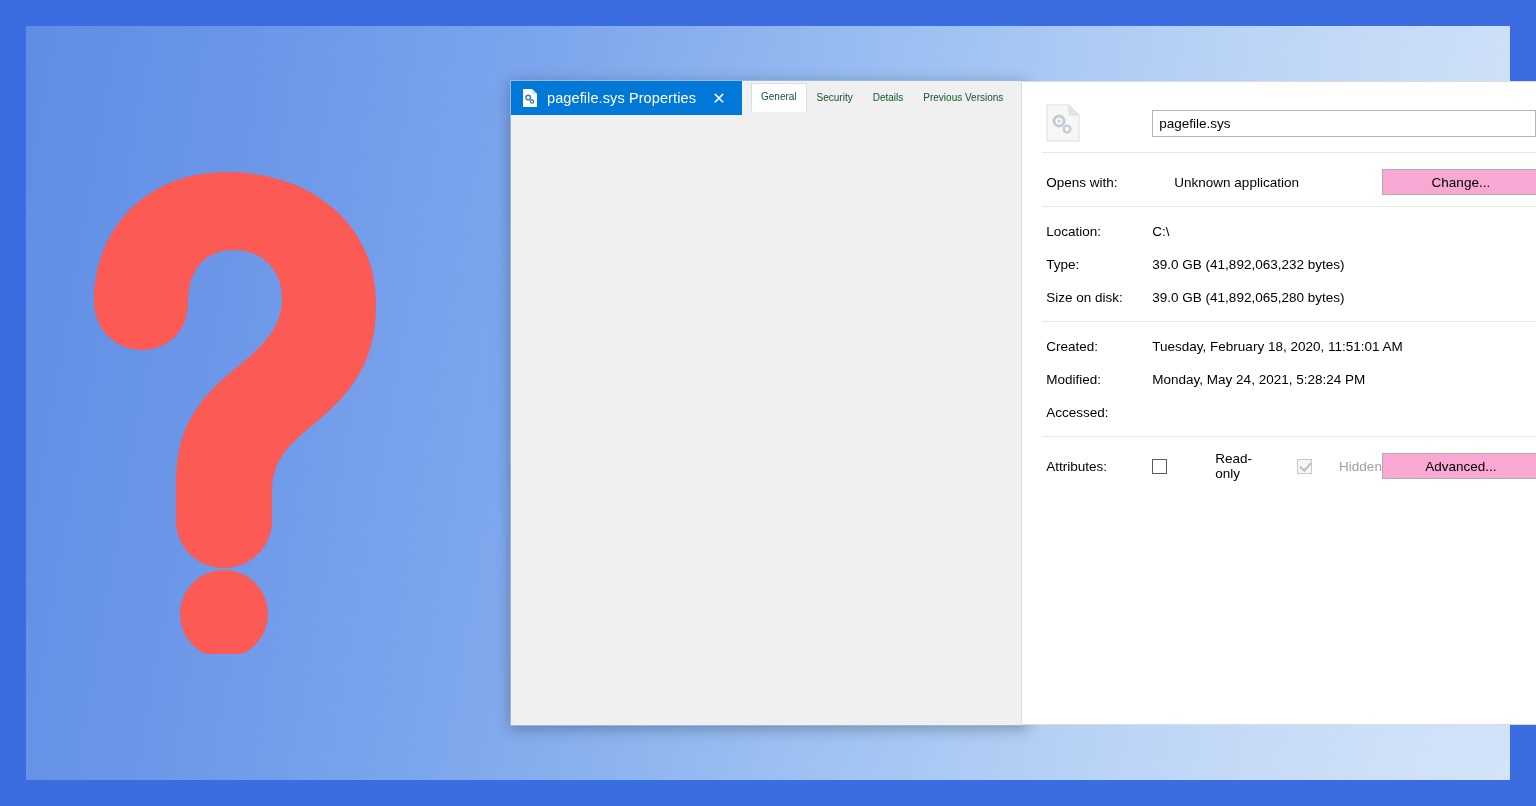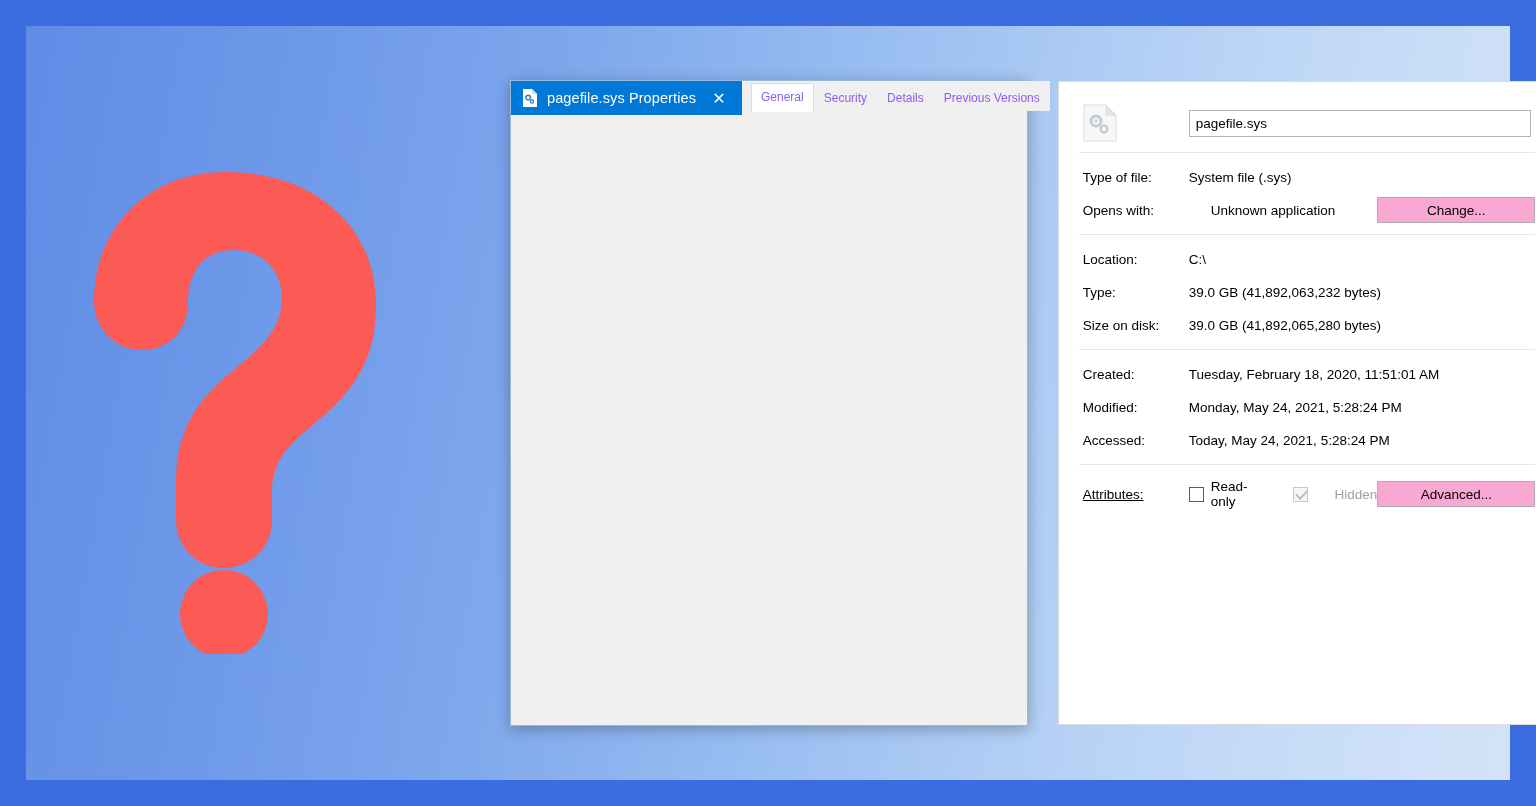--- a/index.html
+++ b/index.html
@@ -93,22 +93,22 @@
   #tabstrip {
     height: 30px;
     background: #f0f0f0;
     display: flex;
     align-items: flex-end;
     padding-left: 9px;
     flex: none;
     position: relative;
   }
   .tab {
-    font-size: 12px;
-    color: #8b5cf6;
+    font-size: 10px;
+    color: #14532d;
     padding: 4px 9px 5px 9px;
     line-height: 18px;
     cursor: pointer;
     border: 1px solid transparent;
     border-bottom: none;
     position: relative;
     top: 1px;
   }
   .tab.active {
     background: #ffffff;
@@ -181,21 +181,21 @@
     flex: none;
   }
 
   
   #attributes-group {
     padding: 14px 0 0 4px;
     display: flex;
     align-items: center;
     font-size: 13.5px;
   }
-  #attributes-label { width: 106px; flex: none; text-decoration: underline; }
+  #attributes-label { width: 106px; flex: none; }
   .attr-item {
     display: flex;
     align-items: center;
     cursor: pointer;
   }
   .attr-item.disabled { cursor: default; color: #a0a0a0; gap: 20px; }
   .cbox {
     width: 15px; height: 15px;
     border: 1px solid #5a5a5a;
     background: #ffffff;
@@ -209,21 +209,21 @@
   }
   .cbox.checked::after {
     content: "";
     position: absolute;
     left: 4px; top: 0px;
     width: 5px; height: 9px;
     border: solid #bdbdbd;
     border-width: 0 2px 2px 0;
     transform: rotate(42deg);
   }
-  #readonly-item { margin-right: 45px; }
+  #readonly-item { margin-right: 45px; gap: 41px; }
   #hidden-item  { margin-right: auto; }
 
   
   #footer {
     height: 58px;
     flex: none;
     display: flex;
     align-items: center;
     justify-content: flex-end;
     padding-right: 9px;
@@ -314,24 +314,20 @@
               <circle cx="13" cy="17" r="1.6" fill="#c3cdd6"></circle>
               <circle cx="21" cy="25" r="3.4" fill="none" stroke="#c3cdd6" stroke-width="2.4"></circle>
             </svg>
           </div>
           <input id="filename-input" type="text" value="pagefile.sys" style="">
         </div>
 
         <div class="hr"></div>
 
         <div class="info-group">
-          <div class="info-row">
-            <div class="info-label">Type of file:</div>
-            <div class="info-value">System file (.sys)</div>
-          </div>
           <div class="info-row" style="margin-top:5px;gap:22px;">
             <div class="info-label">Opens with:</div>
             <div class="info-value">Unknown application</div>
             <button class="change-btn">Change...</button>
           </div>
         </div>
 
         <div class="hr"></div>
 
         <div class="info-group">
@@ -355,21 +351,20 @@
           <div class="info-row">
             <div class="info-label">Created:</div>
             <div class="info-value">Tuesday, February 18, 2020, 11:51:01 AM</div>
           </div>
           <div class="info-row" style="margin-top:5px;">
             <div class="info-label">Modified:</div>
             <div class="info-value">Monday, May 24, 2021, 5:28:24 PM</div>
           </div>
           <div class="info-row" style="margin-top:5px;">
             <div class="info-label">Accessed:</div>
-            <div class="info-value">Today, May 24, 2021, 5:28:24 PM</div>
           </div>
         </div>
 
         <div class="hr"></div>
 
         <div id="attributes-group">
           <div id="attributes-label">Attributes:</div>
 
           <label class="attr-item" id="readonly-item">
             <span class="cbox"></span>

